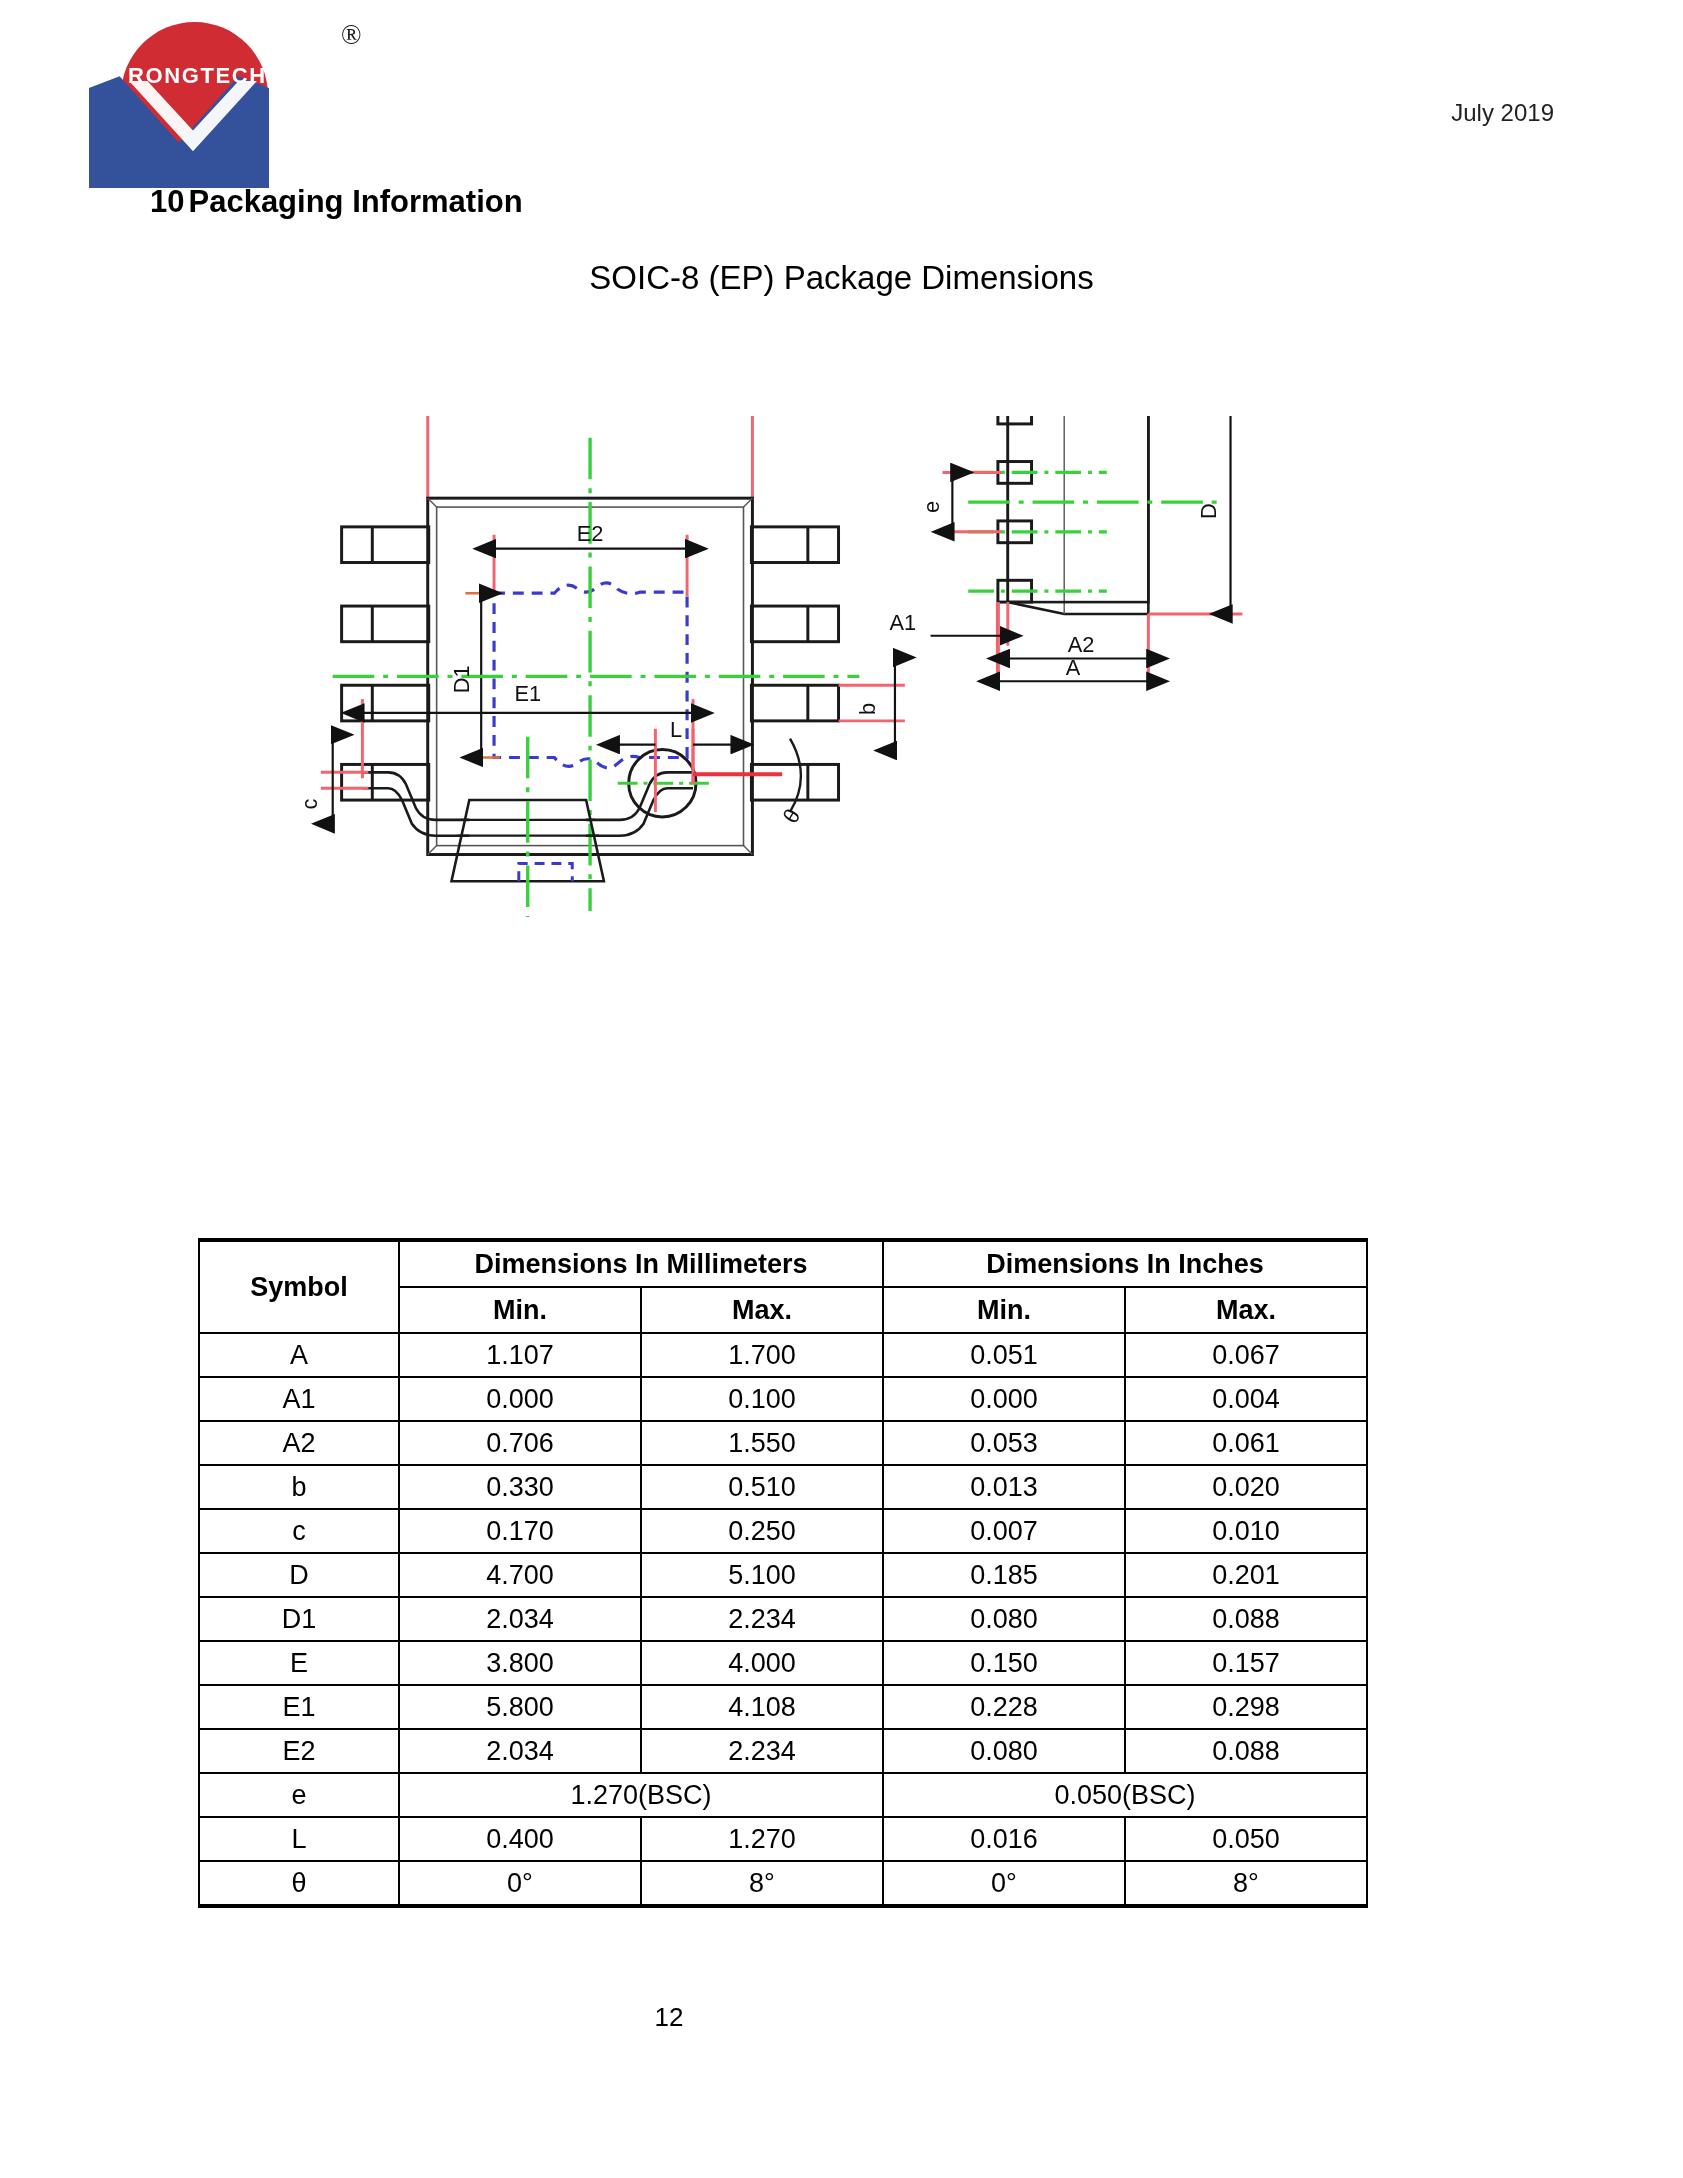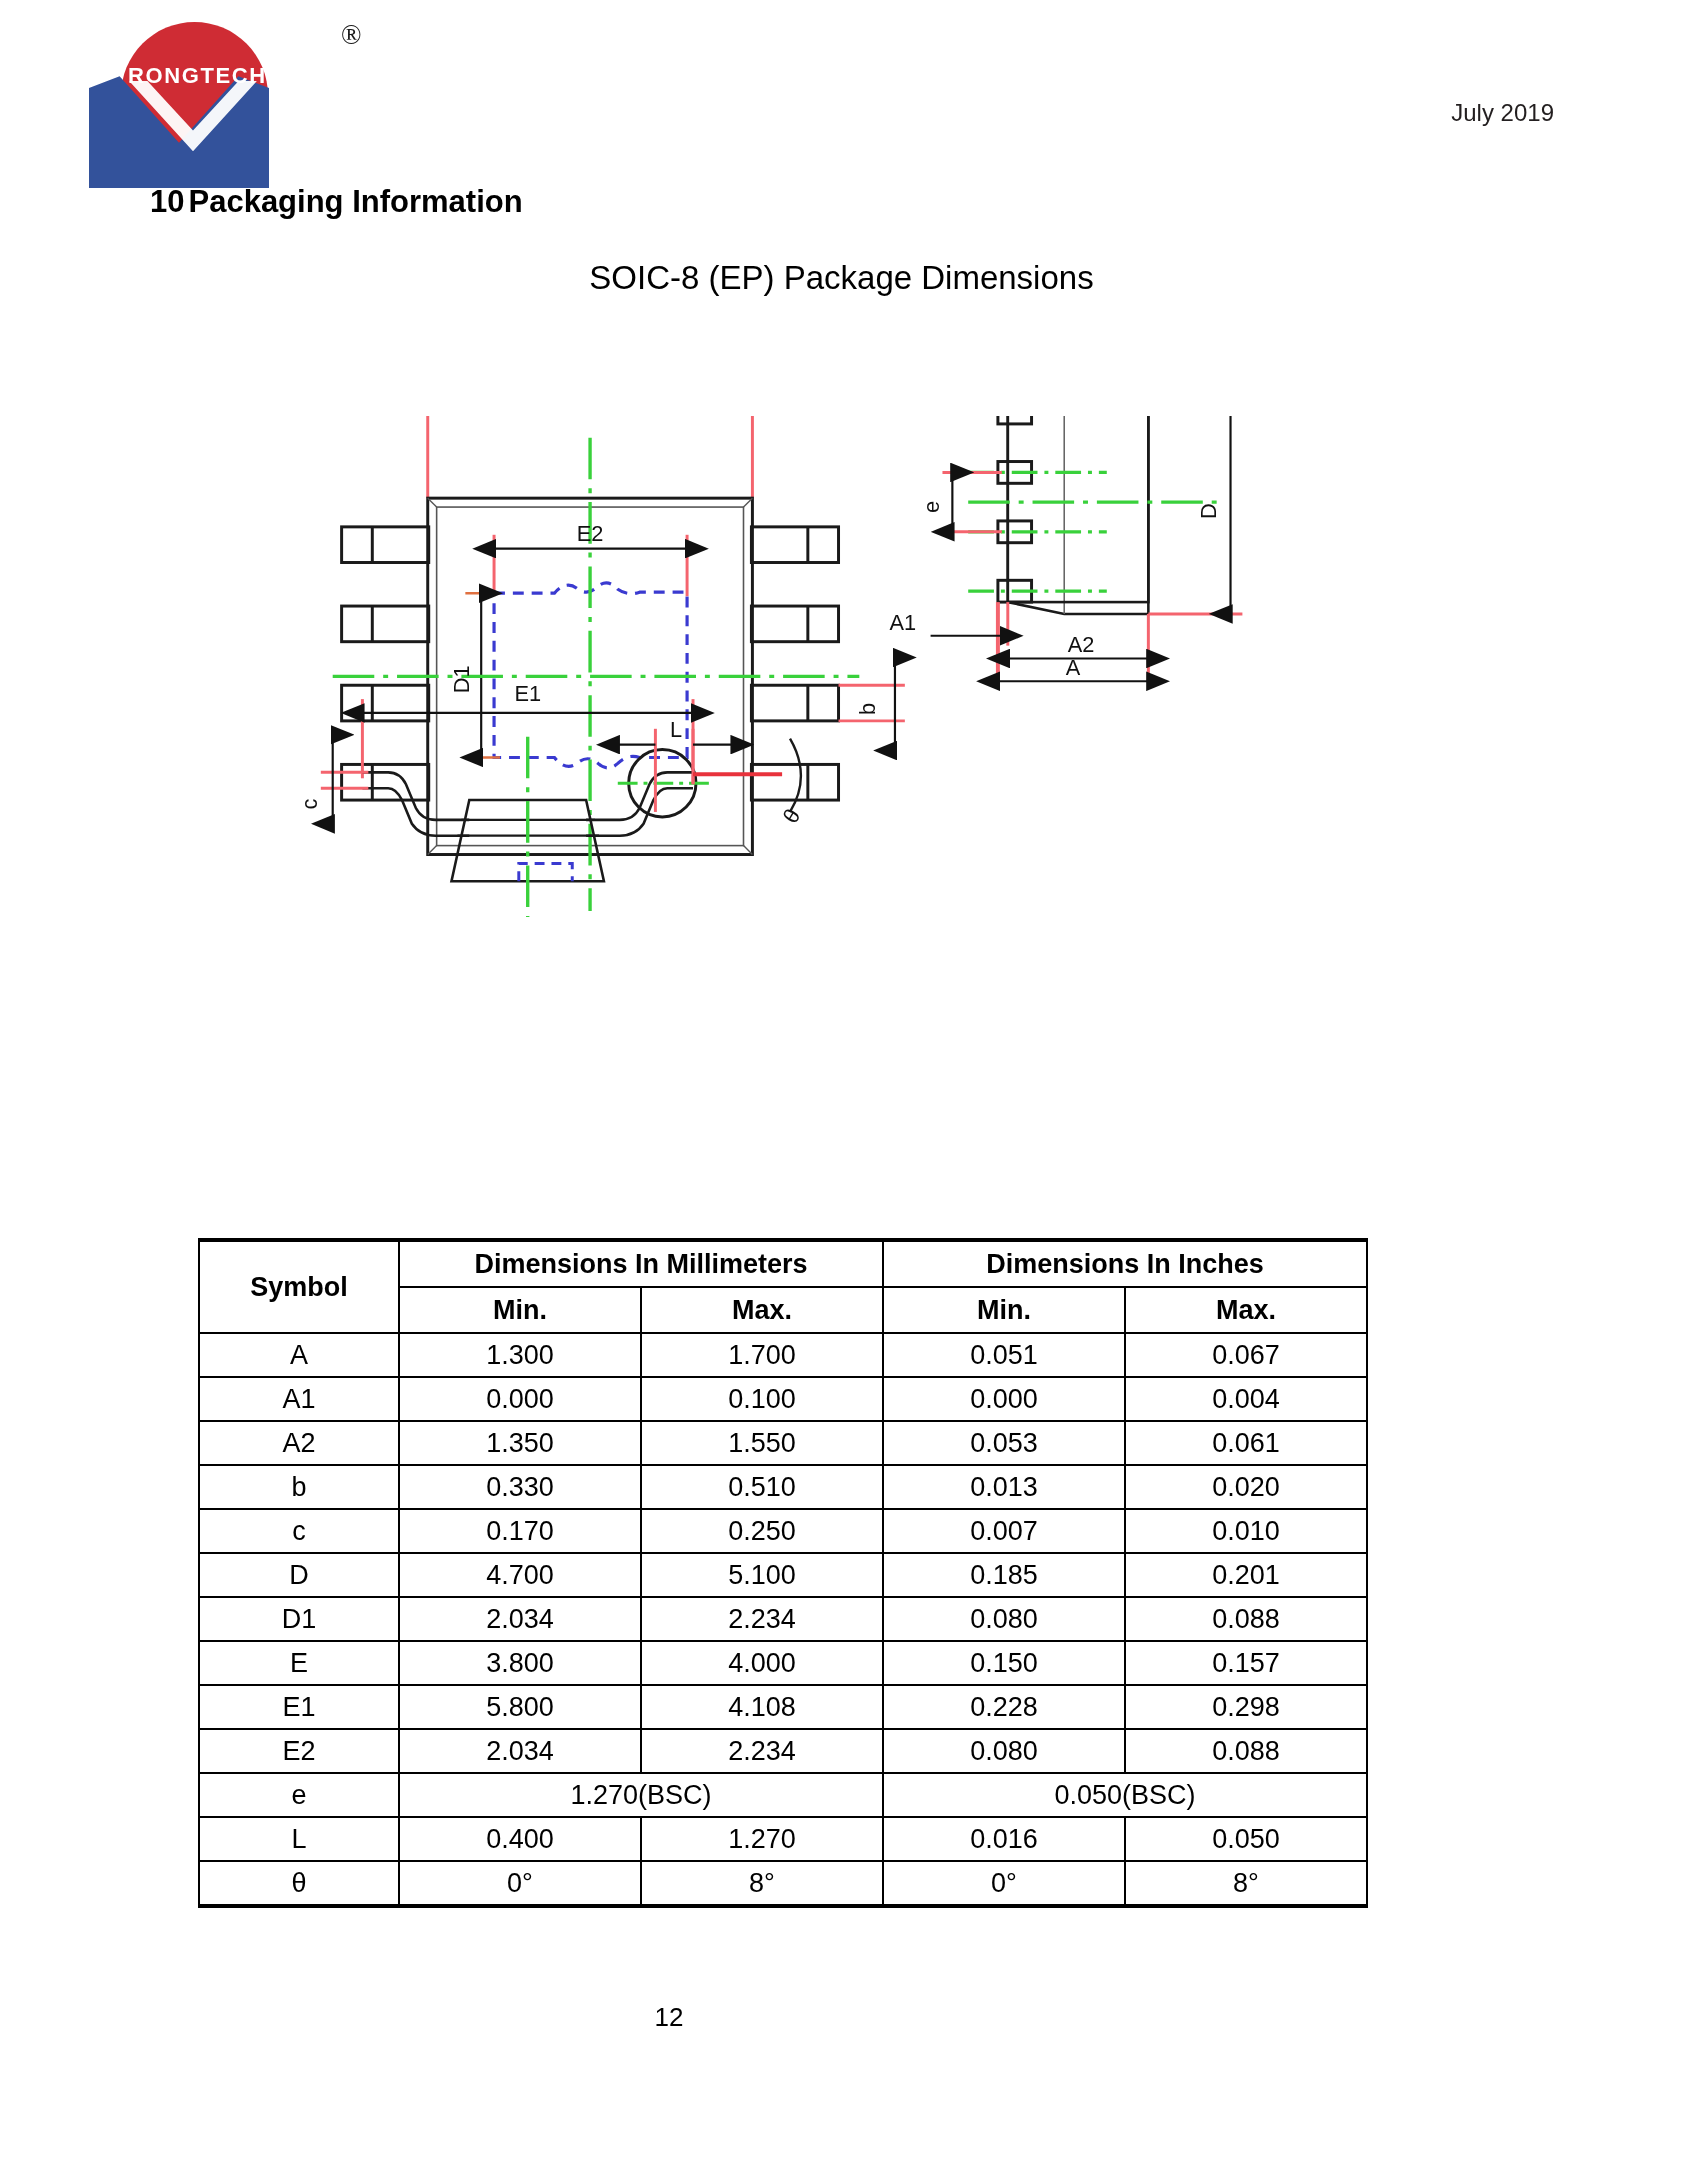--- a/index.html
+++ b/index.html
@@ -370,35 +370,35 @@
       <tr>
         <th class="col-val">Min.</th>
         <th class="col-val">Max.</th>
         <th class="col-val">Min.</th>
         <th class="col-val">Max.</th>
       </tr>
     </thead>
     <tbody id="dim-table-body">
         <tr>
           <td class="col-sym">A</td>
-          <td class="col-val">1.300</td>
+          <td class="col-val">1.107</td>
           <td class="col-val">1.700</td>
           <td class="col-val">0.051</td>
           <td class="col-val">0.067</td>
         </tr>
         <tr>
           <td class="col-sym">A1</td>
           <td class="col-val">0.000</td>
           <td class="col-val">0.100</td>
           <td class="col-val">0.000</td>
           <td class="col-val">0.004</td>
         </tr>
         <tr>
           <td class="col-sym">A2</td>
-          <td class="col-val">1.350</td>
+          <td class="col-val">0.706</td>
           <td class="col-val">1.550</td>
           <td class="col-val">0.053</td>
           <td class="col-val">0.061</td>
         </tr>
         <tr>
           <td class="col-sym">b</td>
           <td class="col-val">0.330</td>
           <td class="col-val">0.510</td>
           <td class="col-val">0.013</td>
           <td class="col-val">0.020</td>

